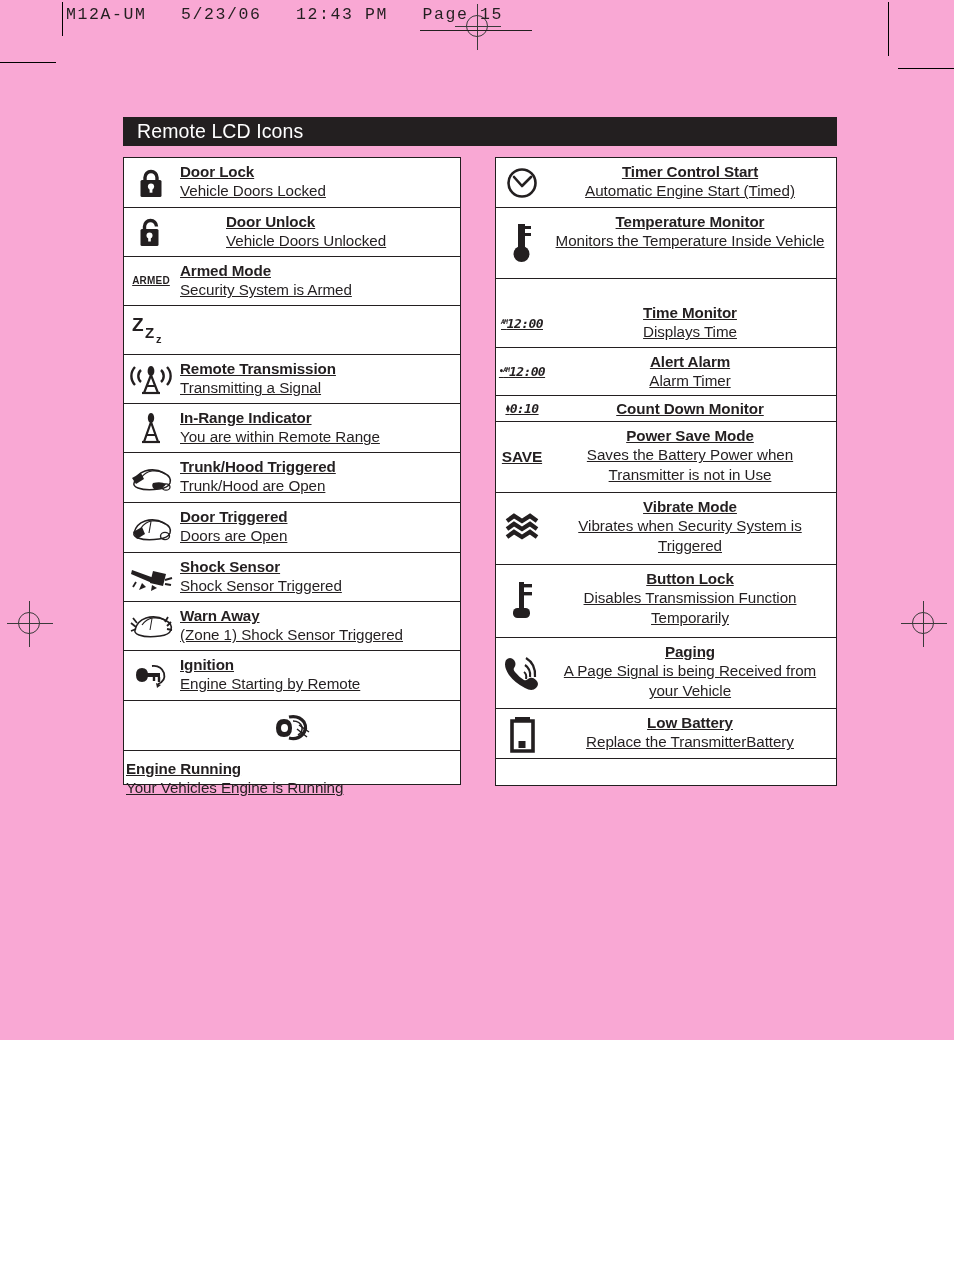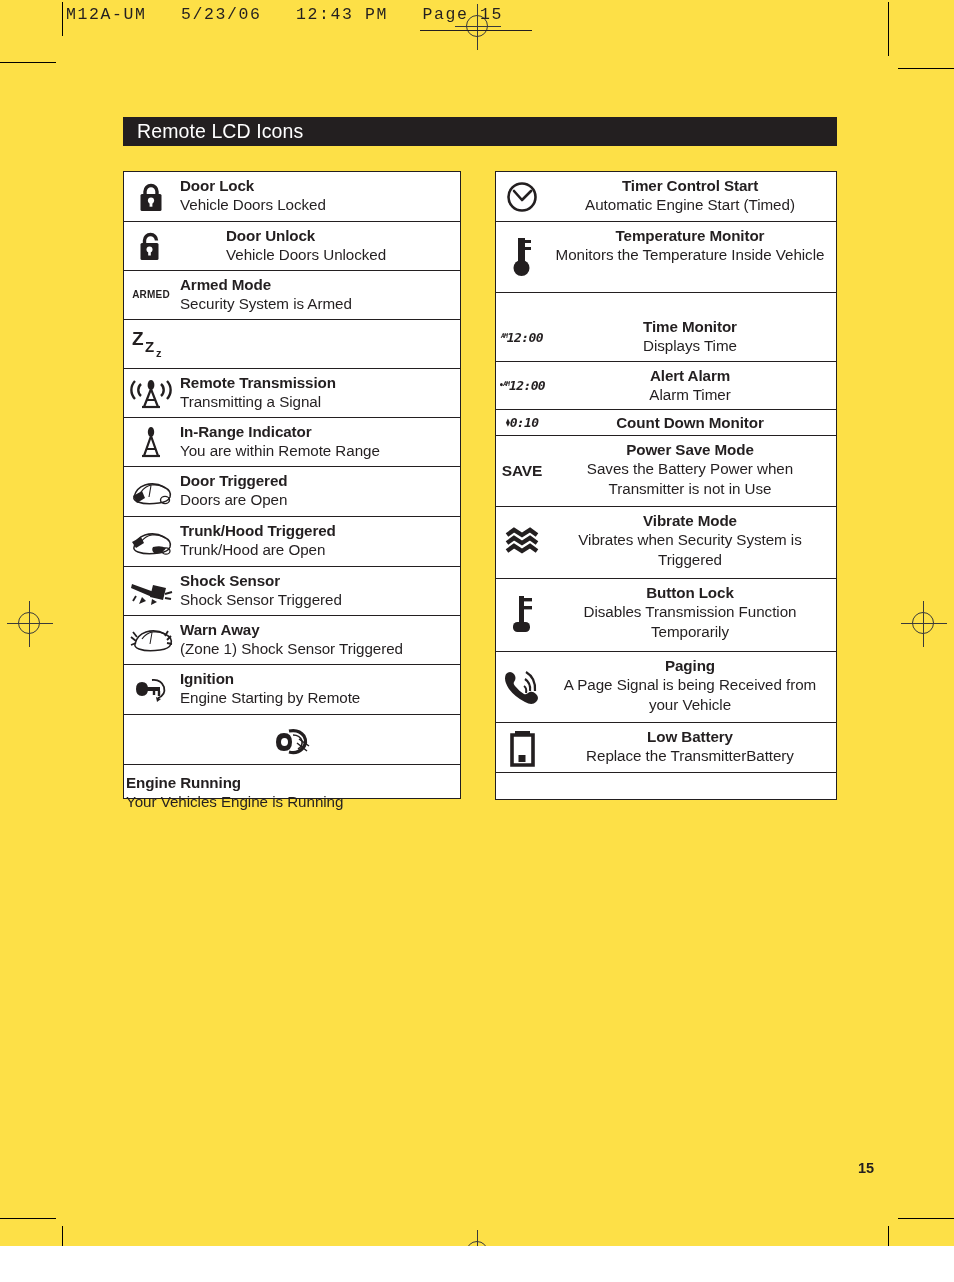--- a/index.html
+++ b/index.html
@@ -7,22 +7,22 @@
     padding: 0;
     background: #ffffff;
   }
   body {
     font-family: "Liberation Sans", sans-serif;
     color: #231f20;
   }
   #page {
     position: relative;
     width: 954px;
-    height: 1246px;
-    background: #fde047;
+    height: 1040px;
+    background: #f9a8d4;
     overflow: hidden;
   }
 
   
   .crop-line {
     position: absolute;
     background: #000000;
   }
   .reg-mark {
     position: absolute;
@@ -85,24 +85,25 @@
     color: #ffffff;
     font-size: 19.5px;
     font-weight: 400;
     padding-left: 14px;
     letter-spacing: 0.1px;
   }
 
   
   .tbl {
     position: absolute;
-    top: 171px;
+    top: 157px;
     border: 1.6px solid #231f20;
     box-sizing: border-box;
     background: #ffffff;
+    text-decoration: underline;
   }
   .tbl-left  { left: 123px;  width: 338px; }
   .tbl-right { left: 495px;  width: 342px; text-align: center; }
 
   .row {
     display: flex;
     align-items: stretch;
     border-bottom: 1.6px solid #231f20;
     box-sizing: border-box;
   }
@@ -330,44 +331,44 @@
         <div class="ttl">In-Range Indicator</div>
         <div class="dsc">You are within Remote Range</div>
       </div>
     </div>
 
     <div class="row" style="height:50px;">
       <div class="cell-icon">
         <svg class="ico" width="46" height="32" viewBox="0 0 46 32" aria-hidden="true">
           <path d="M6 21 q2-9 11-12 q10-3 19 2 q8 4 6 10 q-2 5-11 6 q-13 2-21-1 q-5-2-4-5z" fill="#ffffff" stroke="#231f20" stroke-width="1.5"></path>
           <path d="M13 16 q4-6 11-7 q8-1 13 3" fill="none" stroke="#231f20" stroke-width="1.2"></path>
+          <path d="M4 16 L13 11 L16 17 L8 22 Z" fill="#231f20"></path>
+          <path d="M25 21 q8-2 13 1 q-3 6-12 5 q-3-3-1-6z" fill="#231f20"></path>
+          <ellipse cx="38" cy="25" rx="4" ry="3.2" fill="none" stroke="#231f20" stroke-width="1.3"></ellipse>
+        </svg>
+      </div>
+      <div class="cell-text">
+        <div class="ttl">Trunk/Hood Triggered</div>
+        <div class="dsc">Trunk/Hood are Open</div>
+      </div>
+    </div>
+
+    <div class="row" style="height:50px;">
+      <div class="cell-icon">
+        <svg class="ico" width="46" height="32" viewBox="0 0 46 32" aria-hidden="true">
+          <path d="M6 21 q2-9 11-12 q10-3 19 2 q8 4 6 10 q-2 5-11 6 q-13 2-21-1 q-5-2-4-5z" fill="#ffffff" stroke="#231f20" stroke-width="1.5"></path>
+          <path d="M13 16 q4-6 11-7 q8-1 13 3" fill="none" stroke="#231f20" stroke-width="1.2"></path>
           <path d="M23 9.5 L21 21" fill="none" stroke="#231f20" stroke-width="1.1"></path>
           <path d="M5 20 L14 15 L17 22 L9 27 Z" fill="#231f20"></path>
           <ellipse cx="37" cy="24" rx="4.5" ry="3.6" fill="none" stroke="#231f20" stroke-width="1.4"></ellipse>
         </svg>
       </div>
       <div class="cell-text">
         <div class="ttl">Door Triggered</div>
         <div class="dsc">Doors are Open</div>
-      </div>
-    </div>
-
-    <div class="row" style="height:50px;">
-      <div class="cell-icon">
-        <svg class="ico" width="46" height="32" viewBox="0 0 46 32" aria-hidden="true">
-          <path d="M6 21 q2-9 11-12 q10-3 19 2 q8 4 6 10 q-2 5-11 6 q-13 2-21-1 q-5-2-4-5z" fill="#ffffff" stroke="#231f20" stroke-width="1.5"></path>
-          <path d="M13 16 q4-6 11-7 q8-1 13 3" fill="none" stroke="#231f20" stroke-width="1.2"></path>
-          <path d="M4 16 L13 11 L16 17 L8 22 Z" fill="#231f20"></path>
-          <path d="M25 21 q8-2 13 1 q-3 6-12 5 q-3-3-1-6z" fill="#231f20"></path>
-          <ellipse cx="38" cy="25" rx="4" ry="3.2" fill="none" stroke="#231f20" stroke-width="1.3"></ellipse>
-        </svg>
-      </div>
-      <div class="cell-text">
-        <div class="ttl">Trunk/Hood Triggered</div>
-        <div class="dsc">Trunk/Hood are Open</div>
       </div>
     </div>
 
     <div class="row" style="height:49px;">
       <div class="cell-icon">
         <svg class="ico" width="46" height="32" viewBox="0 0 46 32" aria-hidden="true">
           <path d="M4 9 L26 17 L24 22 L3 13 Z" fill="#231f20"></path>
           <path d="M25 10 L38 13 L35 25 L22 22 Z" fill="#231f20"></path>
           <path d="M14 22 L11 29 L18 26 Z" fill="#231f20"></path>
           <path d="M24 24 L23 30 L29 27 Z" fill="#231f20"></path>

